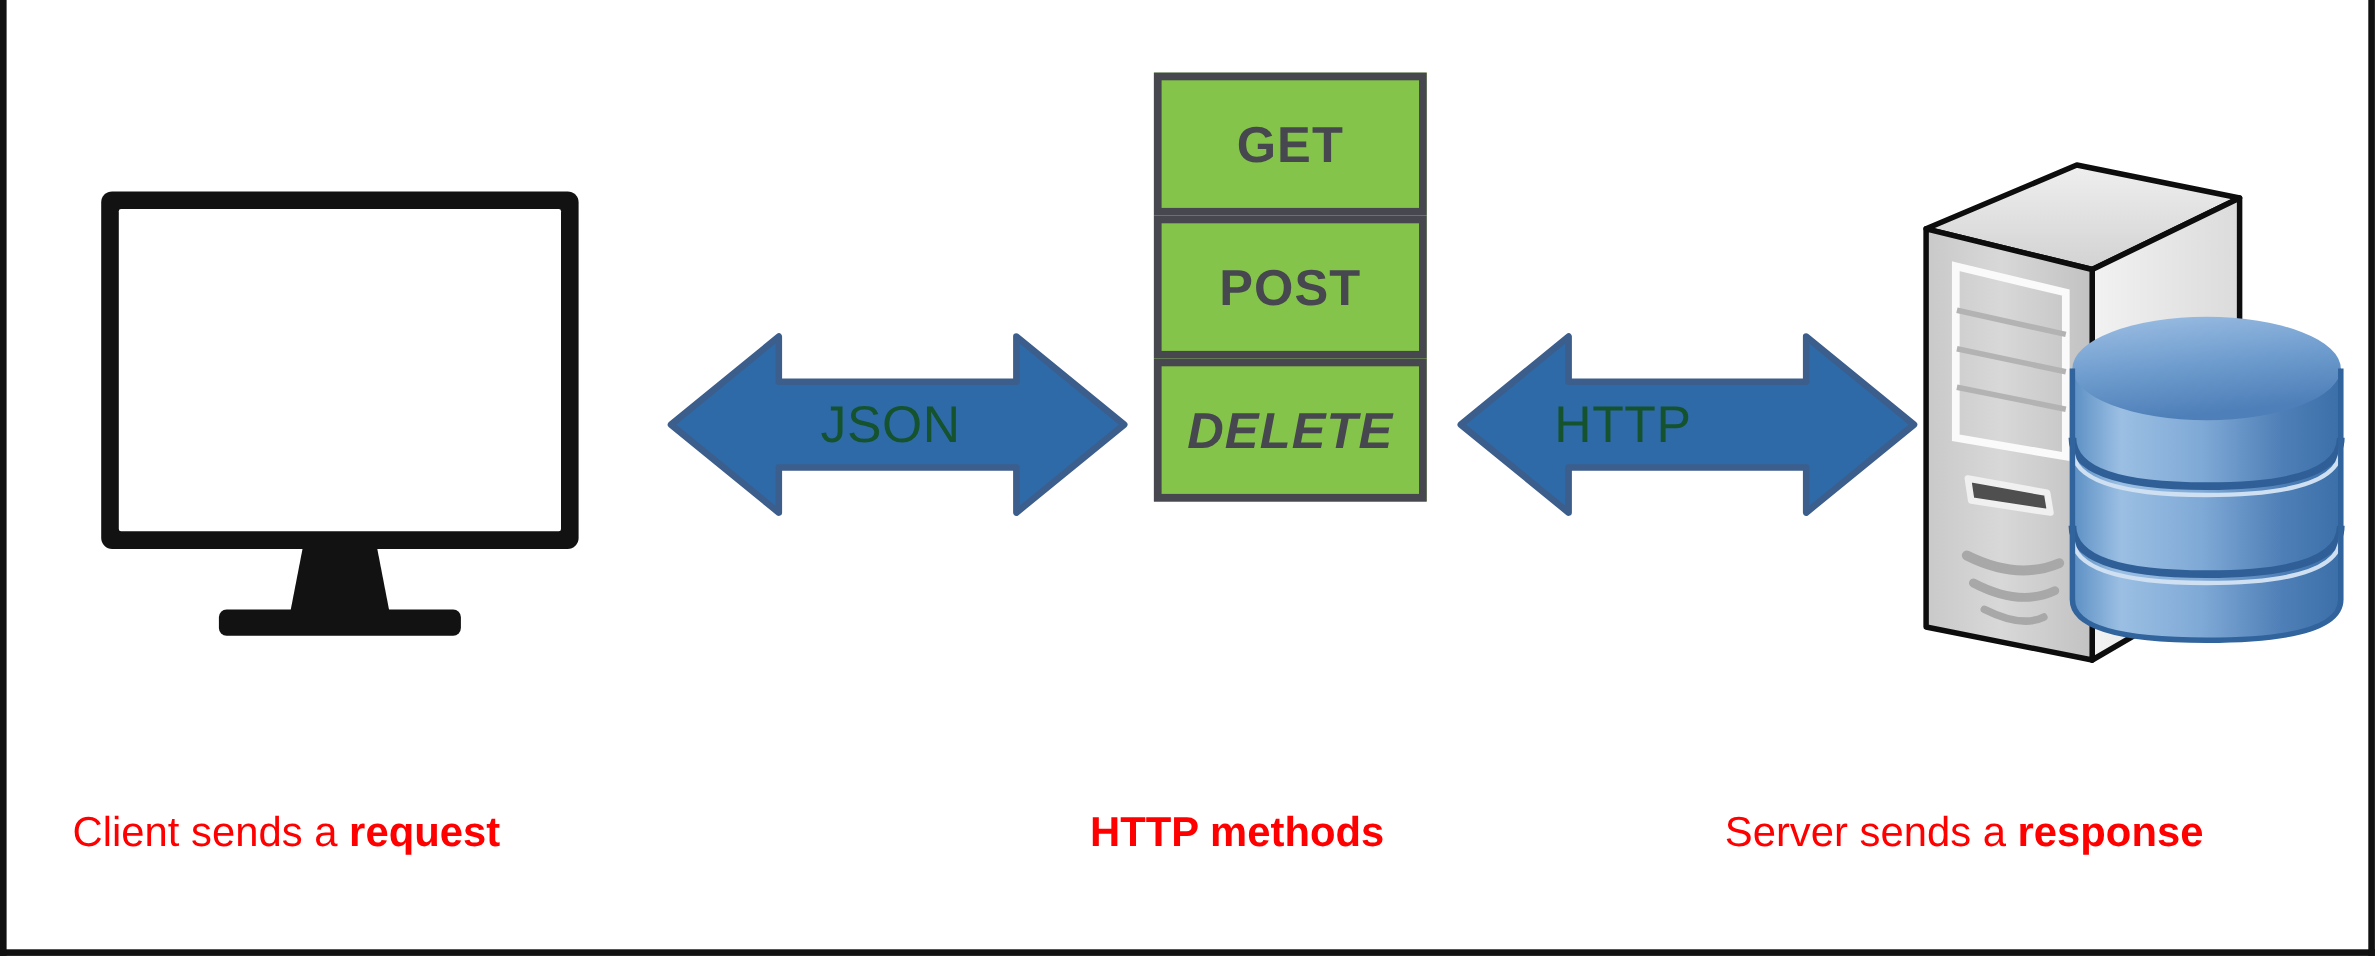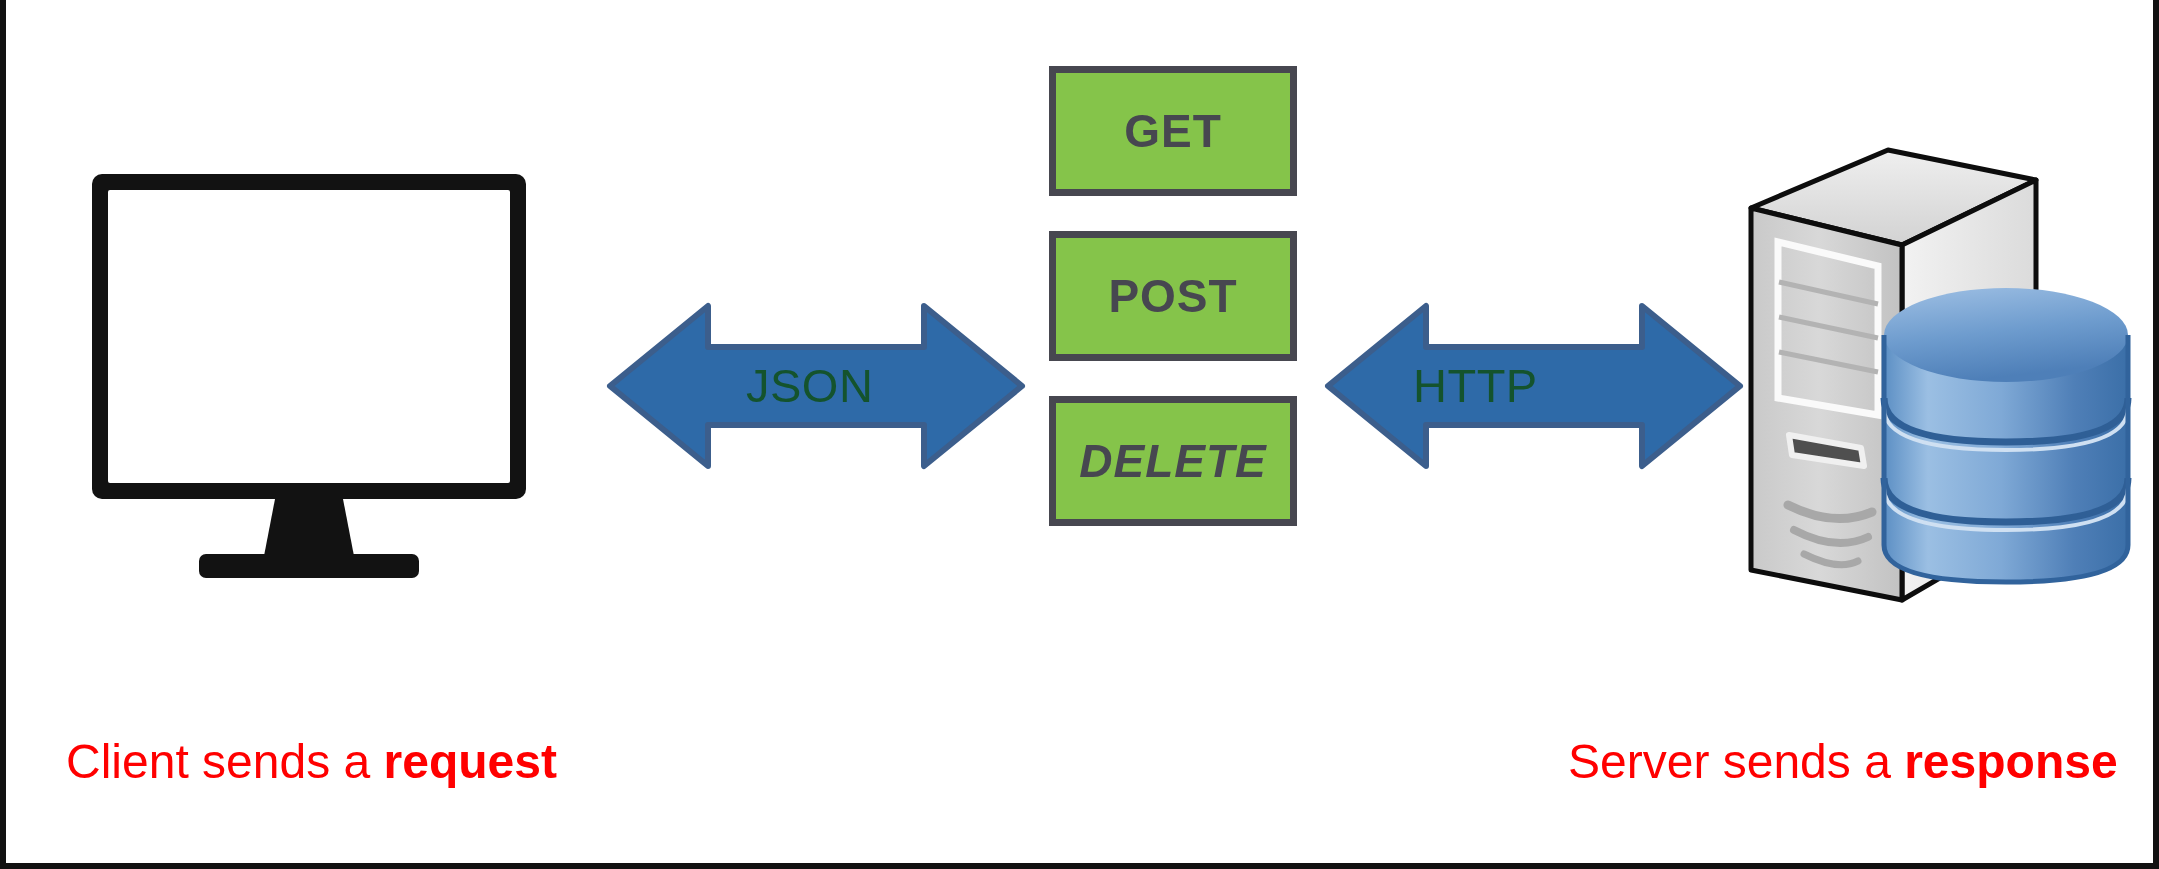--- a/index.html
+++ b/index.html
@@ -51,21 +51,20 @@
   
   .methods {
     position: absolute;
     left: 1043px;
     top: 66px;
     width: 248px;
   }
   .method-box {
     width: 248px;
     height: 130px;
-    margin-bottom: 35px;
     background: #85C44A;
     border: 7px solid #474750;
     box-sizing: border-box;
     display: flex;
     align-items: center;
     justify-content: center;
   }
   .method-box:last-child { margin-bottom: 0; font-style: italic; }
   .method-label {
     color: #474750;
@@ -83,21 +82,21 @@
     top: 130px;
     width: 460px;
     height: 500px;
   }
 
   
   .caption {
     position: absolute;
     color: #FF0000;
     font-family: "Liberation Sans", sans-serif;
-    font-size: 48px;
+    font-size: 38px;
     line-height: 1;
     white-space: nowrap;
   }
   .caption b { font-weight: bold; }
   .cap-client  { left: 60px;  top: 738px; }
   .cap-methods { left: 985px; top: 738px; font-weight: bold; }
   .cap-server  { left: 1562px; top: 738px; }
 </style>
 </head>
 <body>
@@ -199,18 +198,19 @@
 
         <path d="M178,205 L178,415 Q178,452 300,452 Q422,452 422,415 L422,205" fill="none" stroke="#31639C" stroke-width="5"></path>
       </g>
     </svg>
   </div>
 
   <div class="caption cap-client">
     <span>Client sends a </span><b>request</b>
   </div>
 
+  <div class="caption cap-methods">HTTP methods</div>
 
   <div class="caption cap-server">
     <span>Server sends a </span><b>response</b>
   </div>
 
 </div>
 
 </body></html>

